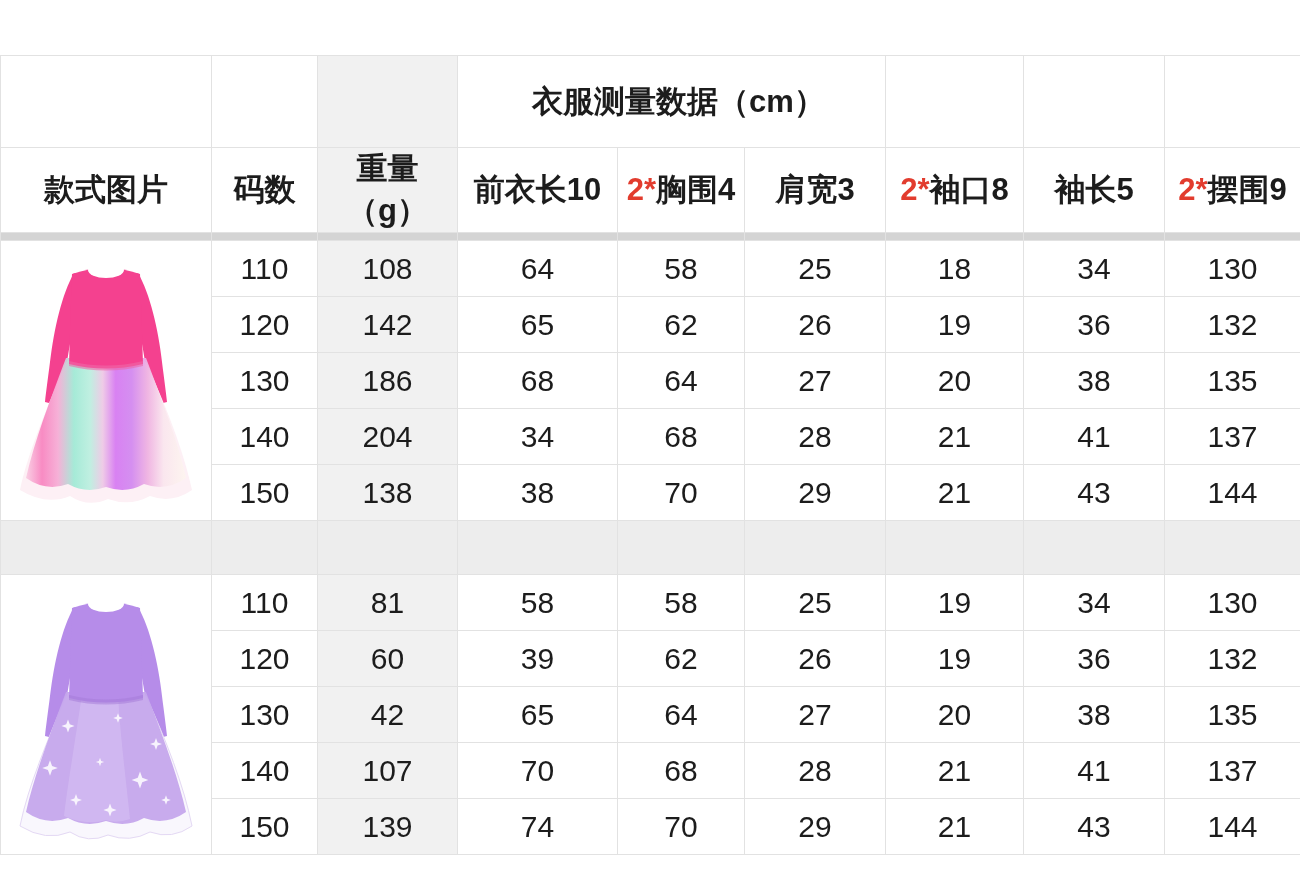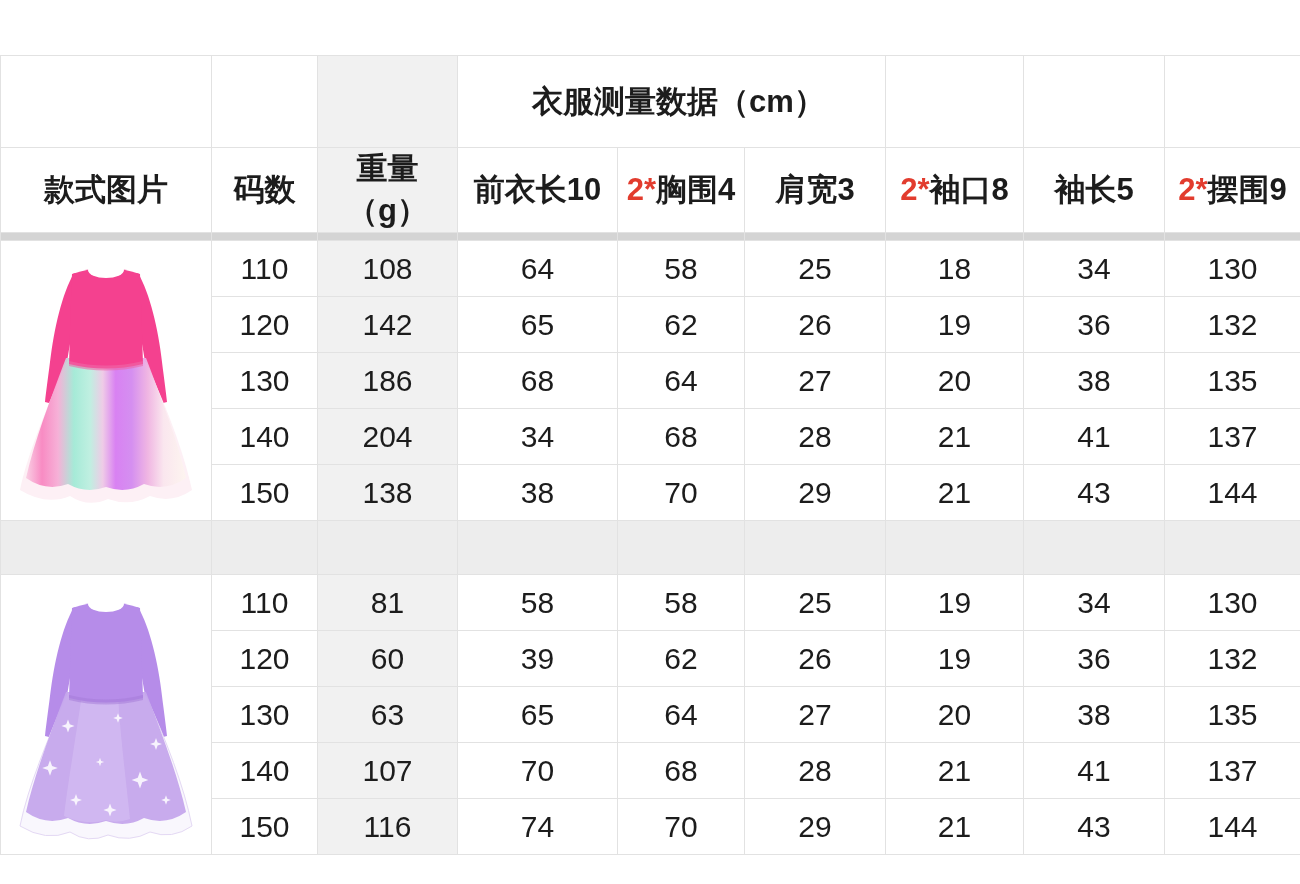--- a/index.html
+++ b/index.html
@@ -231,41 +231,41 @@
     <td>60</td>
     <td>39</td>
     <td>62</td>
     <td>26</td>
     <td>19</td>
     <td>36</td>
     <td>132</td>
   </tr>
   <tr class="data-row">
     <td>130</td>
-    <td>63</td>
+    <td>42</td>
     <td>65</td>
     <td>64</td>
     <td>27</td>
     <td>20</td>
     <td>38</td>
     <td>135</td>
   </tr>
   <tr class="data-row">
     <td>140</td>
     <td>107</td>
     <td>70</td>
     <td>68</td>
     <td>28</td>
     <td>21</td>
     <td>41</td>
     <td>137</td>
   </tr>
   <tr class="data-row">
     <td>150</td>
-    <td>116</td>
+    <td>139</td>
     <td>74</td>
     <td>70</td>
     <td>29</td>
     <td>21</td>
     <td>43</td>
     <td>144</td>
   </tr>
 </tbody>
     </table>
 </div>

